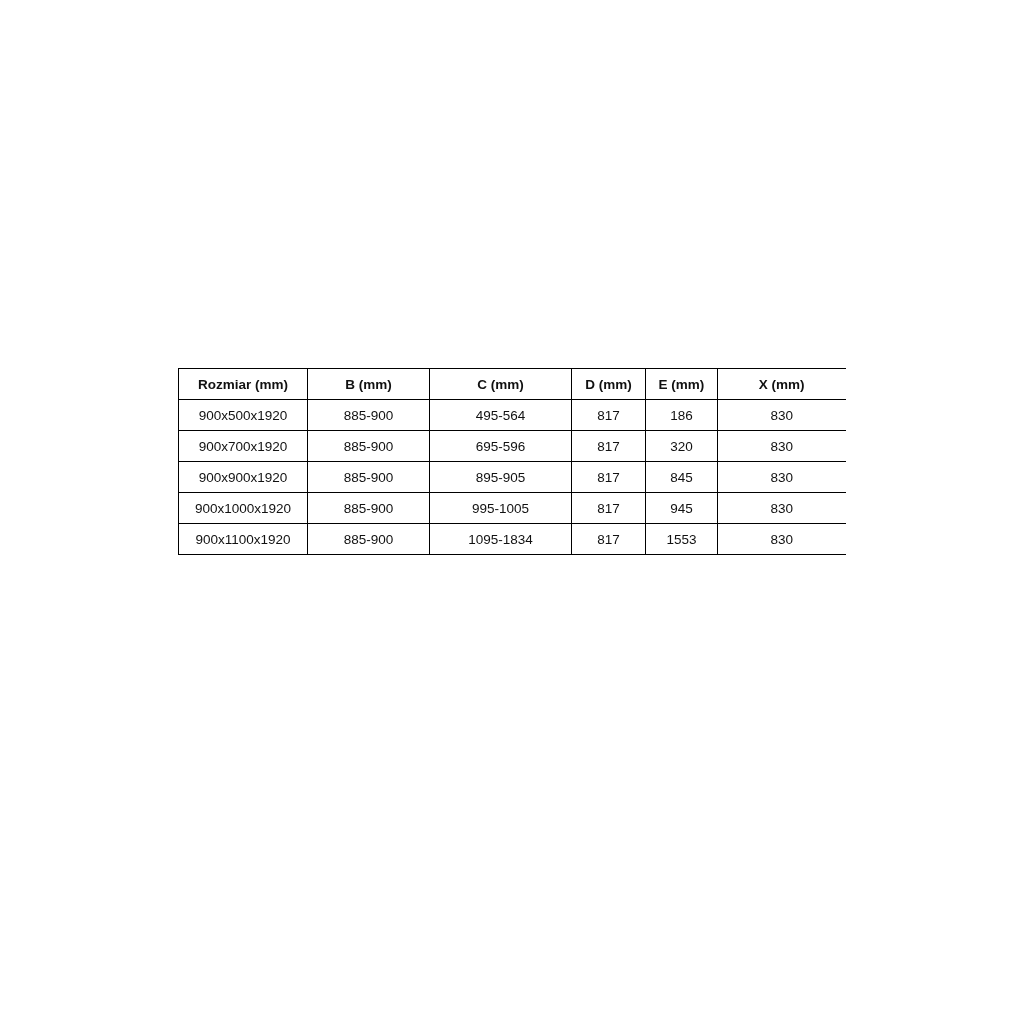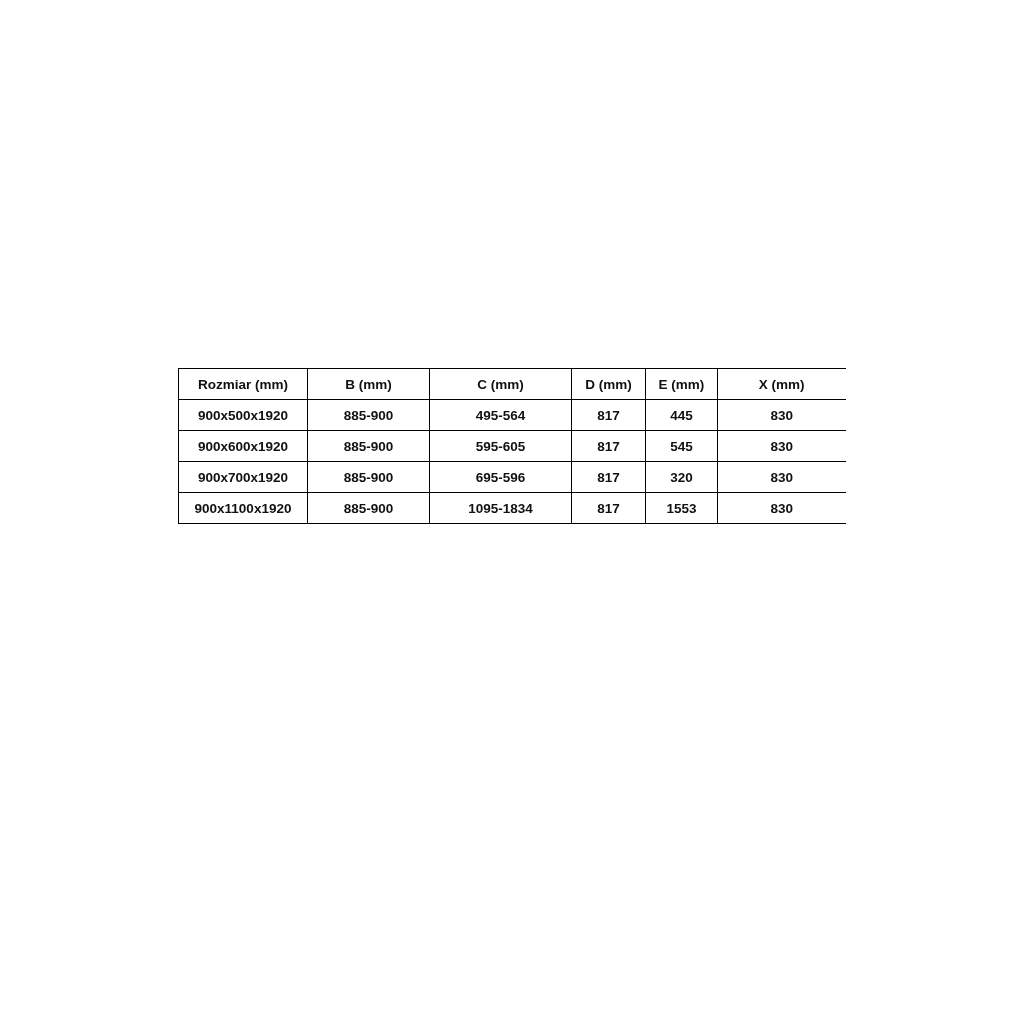--- a/index.html
+++ b/index.html
@@ -38,21 +38,20 @@
   table.spec-table td {
     border: 1.5px solid #000000;
     height: 30px;
     text-align: center;
     vertical-align: middle;
     font-size: 13.5px;
     padding: 0 2px;
     background: #ffffff;
     white-space: nowrap;
     overflow: hidden;
-    font-weight: bold;
   }
   table.spec-table th {
     font-weight: bold;
   }
   
   table.spec-table th:last-child,
   table.spec-table td:last-child {
     border-right: none;
   }
 </style>
@@ -79,37 +78,45 @@
             <th>E (mm)</th>
             <th>X (mm)</th>
           </tr>
       </thead>
       <tbody>
           <tr>
             <td>900x500x1920</td>
             <td>885-900</td>
             <td>495-564</td>
             <td>817</td>
-            <td>445</td>
-            <td>830</td>
-          </tr>
-          <tr>
-            <td>900x600x1920</td>
-            <td>885-900</td>
-            <td>595-605</td>
-            <td>817</td>
-            <td>545</td>
+            <td>186</td>
             <td>830</td>
           </tr>
           <tr>
             <td>900x700x1920</td>
             <td>885-900</td>
             <td>695-596</td>
             <td>817</td>
             <td>320</td>
+            <td>830</td>
+          </tr>
+          <tr>
+            <td>900x900x1920</td>
+            <td>885-900</td>
+            <td>895-905</td>
+            <td>817</td>
+            <td>845</td>
+            <td>830</td>
+          </tr>
+          <tr>
+            <td>900x1000x1920</td>
+            <td>885-900</td>
+            <td>995-1005</td>
+            <td>817</td>
+            <td>945</td>
             <td>830</td>
           </tr>
           <tr>
             <td>900x1100x1920</td>
             <td>885-900</td>
             <td>1095-1834</td>
             <td>817</td>
             <td>1553</td>
             <td>830</td>
           </tr>

